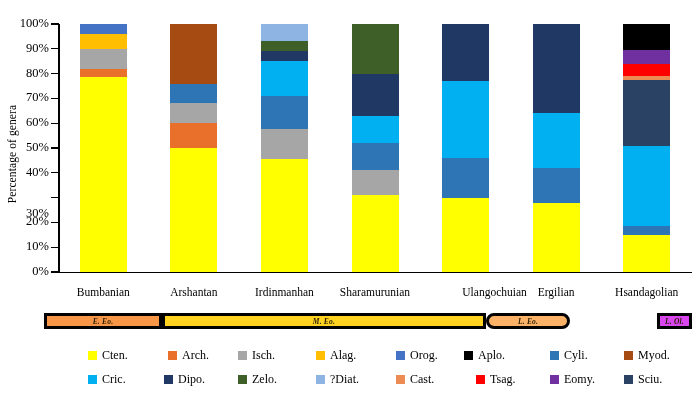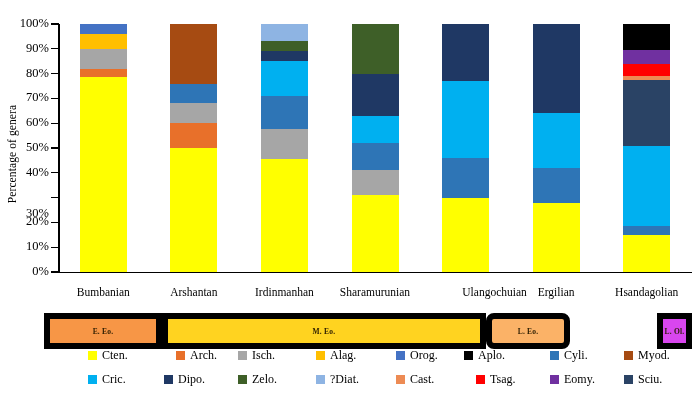--- a/index.html
+++ b/index.html
@@ -70,31 +70,32 @@
 
   
   .epoch-band {
     position:absolute;
     left:44px; top:313px;
     height:18px;
     width:648px;
   }
   .epoch-cell {
     position:absolute;
-    top:0; height:36px;
+    top:0; height:16px;
     box-sizing:border-box;
-    border:6px solid #000000;
+    border:3px solid #000000;
     display:flex;
     align-items:center;
     justify-content:center;
     font-size:7.5px;
     font-weight:bold;
     color:#2a1c00;
     letter-spacing:.2px;
     overflow:hidden;
+    font-style:italic;
   }
 
   
   .legend {
     position:absolute;
     left:88px; top:348px;
     width:600px;
   }
   .legend-row {
     position:relative;
@@ -220,21 +221,21 @@
       <div class="epoch-cell" style="left: 68.2%; width: 13%; background: rgb(251, 178, 103); border-radius: 8px;">L. Eo.</div>
       <div class="epoch-cell" style="left: 94.6%; width: 5.4%; background: #d946ef;">L. Ol.</div>
     </div>
 
   <div class="legend">
     <div class="legend-row" id="legend-row-0">
         <div class="legend-item" style="left: 0px;">
           <span class="legend-swatch" style="background: rgb(255, 255, 0);"></span>
           <span class="legend-text">Cten.</span>
         </div>
-        <div class="legend-item" style="left: 88px;">
+        <div class="legend-item" style="left: 80px;">
           <span class="legend-swatch" style="background: rgb(232, 112, 42);"></span>
           <span class="legend-text">Arch.</span>
         </div>
         <div class="legend-item" style="left: 150px;">
           <span class="legend-swatch" style="background: rgb(166, 166, 166);"></span>
           <span class="legend-text">Isch.</span>
         </div>
         <div class="legend-item" style="left: 228px;">
           <span class="legend-swatch" style="background: rgb(255, 191, 0);"></span>
           <span class="legend-text">Alag.</span>

